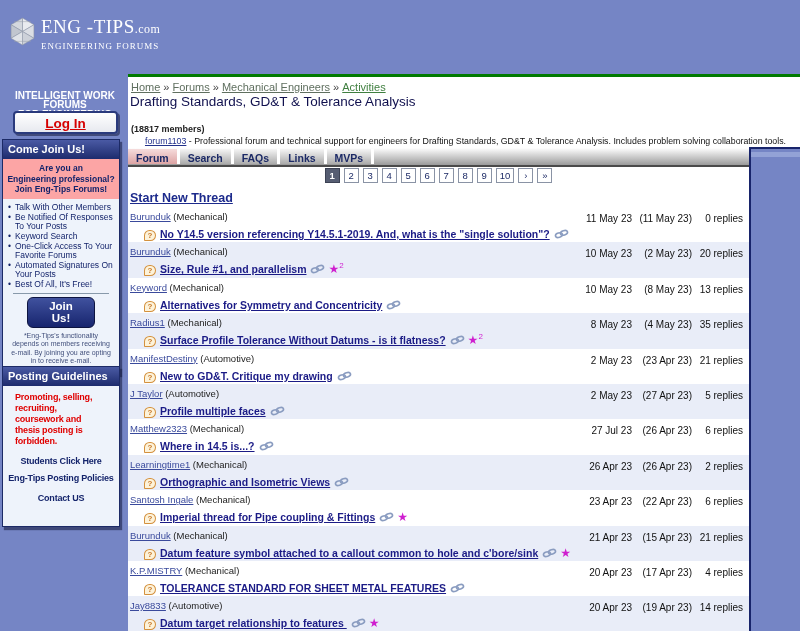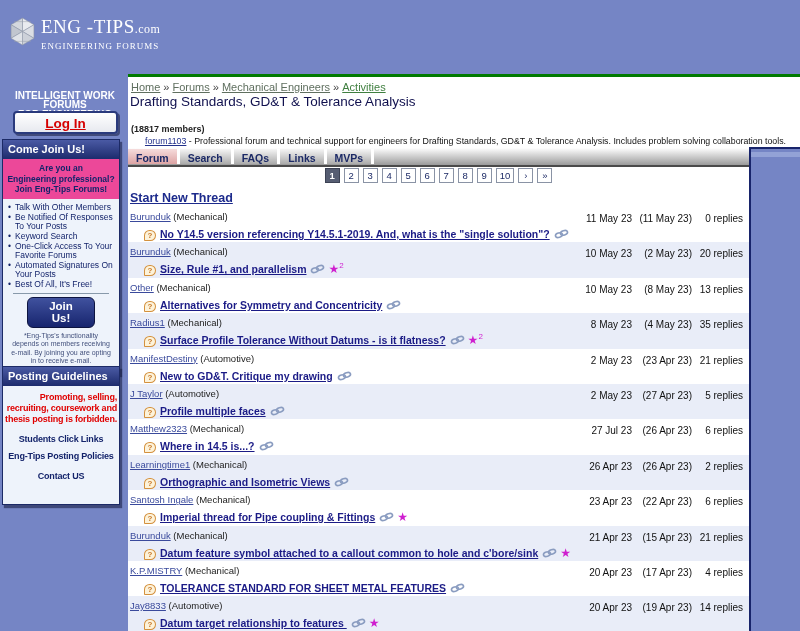--- a/index.html
+++ b/index.html
@@ -17,34 +17,34 @@
 #login-btn { position:absolute; left:13px; top:104px; width:105px; height:23px;
   background:linear-gradient(#ffffff,#e7e9ef); border:2px solid #2a3a7c; border-radius:4px;
   box-shadow:2px 2px 0 rgba(20,25,60,.55); text-align:center; line-height:19px;margin-top:7px; }
 #login-btn a { color:#d50000; font-weight:bold; font-size:13.5px; text-decoration:underline; }
 
 .side-box { position:absolute; left:2px; width:118px; background:#eef3fb;
   border:1px solid #1c2a66; border-radius:0; box-shadow:2px 3px 1px rgba(25,32,70,.6); overflow:hidden; }
 .side-box .box-head { background:linear-gradient(#4a5aa4,#1d2b6d); color:#fff; font-weight:bold;
   font-size:11px; padding:3px 5px 4px; white-space:nowrap; }
 #join-box { top:139px; }
-#join-box .intro { background:#ec4899; color:#14246b; font-weight:bold; font-size:8.5px;
+#join-box .intro { background:#fca5a5; color:#14246b; font-weight:bold; font-size:8.5px;
   text-align:center; line-height:10.5px; padding:4px 1px 4px; }
 #join-box ul { list-style:none; padding:4px 2px 1px 4px; color:#14246b; font-size:8.5px; line-height:9px; }
 #join-box ul li { padding-left:8px; position:relative; margin-bottom:1px; }
 #join-box ul li:before { content:"•"; position:absolute; left:1px; top:0; }
 #join-box hr { border:none; border-top:1px solid #8899aa; margin:2px 10px 3px; }
 #join-btn { display:block; width:68px; margin:0 auto; background:linear-gradient(#40519e,#17256e);
   border:1px solid #0d1440; border-radius:6px; color:#fff; font-weight:bold; font-size:11.5px;
   text-align:center; padding:2px 16px 3px; }
 #join-box .fine-print { font-size:7px; color:#42507c; text-align:center; line-height:8.5px;
   padding:4px 7px 7px; }
 #guide-box { top:366px; }
 #guide-box .forbidden { color:#e00000; font-weight:bold; font-size:9px; letter-spacing:-0.2px;
-  text-align:right; line-height:11px; padding:6px 2px 2px; }
+  text-align:left; line-height:11px; padding:6px 12px 2px; }
 #guide-box .g-link { display:block; text-align:center; color:#14246b; font-weight:bold;
   font-size:9px; letter-spacing:-0.2px; margin-top:7px; }
 #guide-box .g-link:last-child { margin-top:10px; margin-bottom:23px;text-align:center; }
 
 
 #content { position:absolute; left:128px; top:74px; width:672px; height:557px;
   background:#fff; border-top:3px solid #007a00; }
 #breadcrumb { margin:4px 0 0 3px; font-size:11px; color:#555; }
 #breadcrumb a { color:#5f6f5f; text-decoration:underline; }
 #breadcrumb a.last { color:#3f7f3f; }
@@ -131,21 +131,21 @@
     </ul>
   <hr>
   <a id="join-btn">Join Us!</a>
   <div class="fine-print">*Eng-Tips's functionality depends on members receiving e-mail. By joining you are opting in to receive e-mail.</div>
 </div>
 
 <div id="guide-box" class="side-box">
   <div class="box-head">Posting Guidelines</div>
   <div class="forbidden">Promoting, selling, recruiting, coursework and thesis posting is forbidden.</div>
   <div id="guide-links">
-      <a class="g-link">Students Click Links</a>
+      <a class="g-link">Students Click Here</a>
       <a class="g-link">Eng-Tips Posting Policies</a>
       <a class="g-link">Contact US</a>
     </div>
 </div>
 
 <div id="content">
   <div id="breadcrumb"><a>Home</a><span class="bc-sep">»</span><a>Forums</a><span class="bc-sep">»</span><a>Mechanical Engineers</a><span class="bc-sep">»</span><a class="last">Activities</a></div>
   <h1 id="page-title">Drafting Standards, GD&amp;T &amp; Tolerance Analysis</h1>
   <div id="members">(18817 members)</div>
   <div id="forum-desc"><a>forum1103</a><span> - Professional forum and technical support for engineers for Drafting Standards, GD&amp;T &amp; Tolerance Analysis. Includes problem solving collaboration tools.</span></div>
@@ -173,21 +173,21 @@
               <ellipse cx="5" cy="6.2" rx="3.6" ry="2.2" transform="rotate(-18 5 6.2)"></ellipse>
               <ellipse cx="10" cy="3.8" rx="3.6" ry="2.2" transform="rotate(-18 10 3.8)"></ellipse>
             </g>
           </svg><span class="star">★<sup>2</sup></span></div>
     <span class="d1">10 May 23</span>
     <span class="d2">(2 May 23)</span>
     <span class="rep">20 replies</span>
   </div>
 
   <div class="thread-row">
-    <div class="author-line"><a class="a">Other</a> <span class="cat">(Mechanical)</span></div>
+    <div class="author-line"><a class="a">Keyword</a> <span class="cat">(Mechanical)</span></div>
     <div class="title-line"><span class="bubble">?</span><a class="t">Alternatives for Symmetry and Concentricity</a><svg class="chain" width="15" height="10" viewBox="0 0 15 10">
             <g fill="none" stroke="#8a9cc0" stroke-width="1.6">
               <ellipse cx="5" cy="6.2" rx="3.6" ry="2.2" transform="rotate(-18 5 6.2)"></ellipse>
               <ellipse cx="10" cy="3.8" rx="3.6" ry="2.2" transform="rotate(-18 10 3.8)"></ellipse>
             </g>
           </svg></div>
     <span class="d1">10 May 23</span>
     <span class="d2">(8 May 23)</span>
     <span class="rep">13 replies</span>
   </div>

